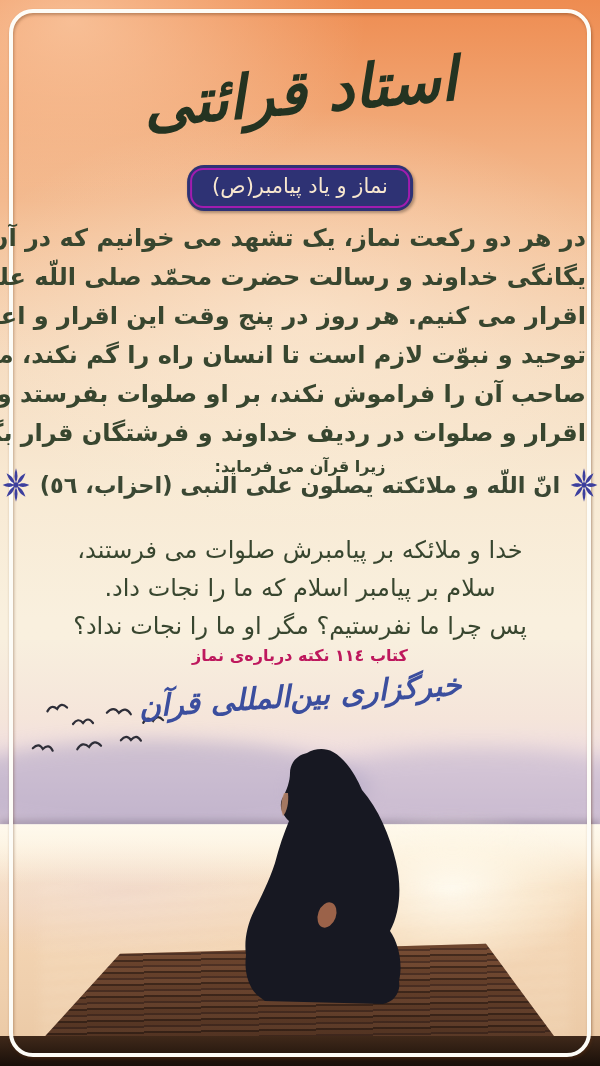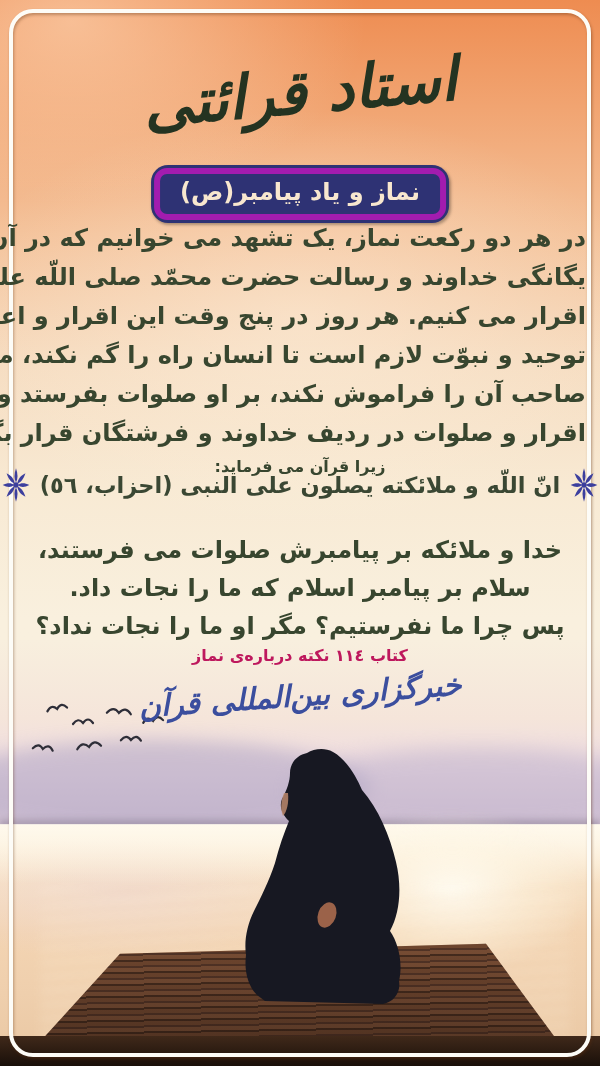--- a/index.html
+++ b/index.html
@@ -51,33 +51,33 @@
     box-shadow:1px 2px 3px rgba(90,45,15,.45), inset 1px 2px 3px rgba(90,45,15,.35);
     pointer-events:none;}
 
   
   .title{position:absolute;top:26px;left:0;right:0;height:132px;line-height:132px;
     text-align:center;font-size:60px;font-weight:bold;color:#243321;
     transform:rotate(-5deg);direction:rtl;font-style:italic;}
   .badge{position:absolute;top:165px;left:50%;transform:translateX(-50%);
     background:#2e3274;border-radius:17px;padding:3px;
     box-shadow:1px 2px 3px rgba(0,0,0,.3);}
-  .badge-inner{display:block;border:6px solid #a21caf;border-radius:13px;
-    padding:4px 20px 8px;color:#f8e7cf;font-size:24px;font-weight:bold;
+  .badge-inner{display:block;border:2px solid #a21caf;border-radius:13px;
+    padding:4px 20px 8px;color:#f8e7cf;font-size:21px;font-weight:normal;
     direction:rtl;white-space:nowrap;}
   .body-text{position:absolute;top:219px;left:14px;right:14px;direction:rtl;
     text-align:center;color:#38462f;font-size:24px;font-weight:bold;}
   .bline{line-height:39px;white-space:nowrap;}
   .leadin{position:absolute;top:450px;left:0;right:0;direction:rtl;text-align:center;
     color:#38462f;font-size:16px;font-weight:bold;line-height:34px;}
   .verse-row{position:absolute;top:464px;left:0;right:0;display:flex;
     justify-content:center;align-items:center;gap:9px;direction:rtl;
     color:#3a4733;font-weight:bold;font-size:22.5px;}
   .trans{position:absolute;top:531px;left:30px;right:30px;direction:rtl;
-    text-align:center;color:#38462f;font-size:24px;font-weight:bold;}
+    text-align:center;color:#38462f;font-size:24px;font-weight:normal;}
   .tline{line-height:38px;white-space:nowrap;}
   .source{position:absolute;top:646px;left:0;right:0;text-align:center;direction:rtl;
     color:#be185d;font-size:16px;font-weight:bold;}
   .agency{position:absolute;top:678px;left:0;right:0;text-align:center;direction:rtl;
     color:#3b4e9e;font-size:30px;font-weight:bold;font-style:italic;
     transform:rotate(-4deg);}
 </style>
 </head>
 <body>
 

